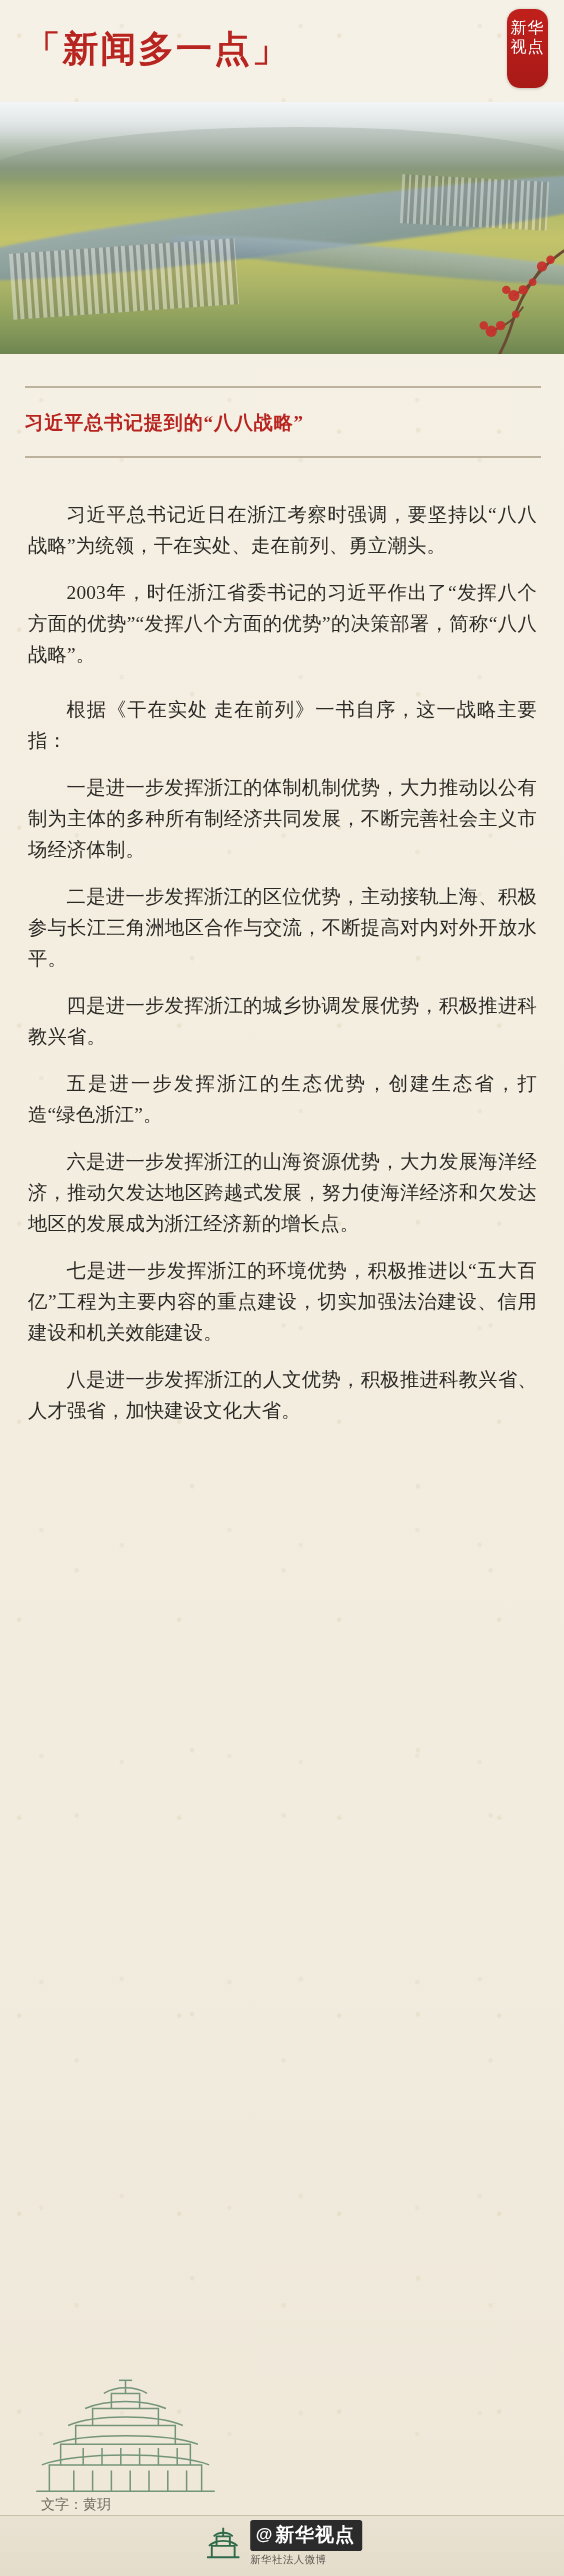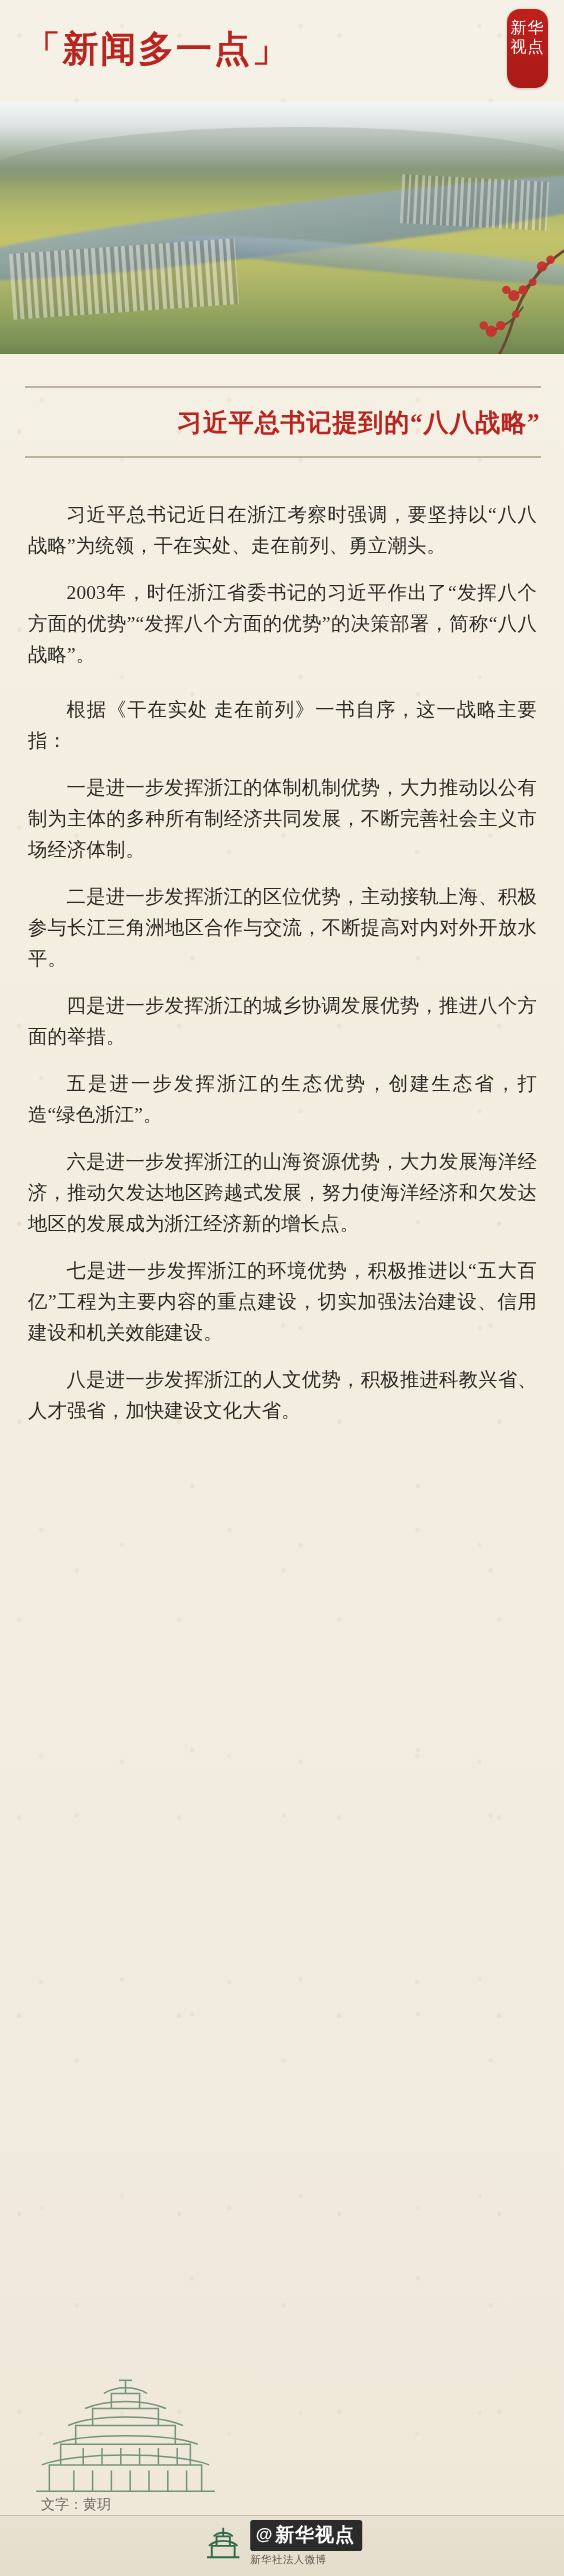--- a/index.html
+++ b/index.html
@@ -151,26 +151,26 @@
   .rule {
     height: 1.9px;
     background: #8c7f63;
     opacity: 0.55;
     margin: 0 0 19px 0;
   }
   .rule.bottom {
     margin: 17px 0 0 0;
   }
   .headline {
-    font-size: 25px;
+    font-size: 19px;
     line-height: 32px;
     color: #b8241f;
     font-weight: bold;
     letter-spacing: 0.9px;
-    text-align: right;
+    text-align: left;
     font-family: "Liberation Serif", "DejaVu Serif", serif;
   }
   
   .body {
     padding: 21px 28px 0 28px;
   }
   .body p {
     margin: 16px 0 13px 0;
     font-size: 19.3px;
     line-height: 31px;
@@ -307,21 +307,21 @@
     <div class="headline">习近平总书记提到的“八八战略”</div>
     <div class="rule bottom"></div>
   </div>
 
   <div class="body">
     <p>习近平总书记近日在浙江考察时强调，要坚持以“八八战略”为统领，干在实处、走在前列、勇立潮头。</p>
     <p class="gap-lg">2003年，时任浙江省委书记的习近平作出了“发挥八个方面的优势”“发挥八个方面的优势”的决策部署，简称“八八战略”。</p>
     <p>根据《干在实处 走在前列》一书自序，这一战略主要指：</p>
     <p>一是进一步发挥浙江的体制机制优势，大力推动以公有制为主体的多种所有制经济共同发展，不断完善社会主义市场经济体制。</p>
     <p>二是进一步发挥浙江的区位优势，主动接轨上海、积极参与长江三角洲地区合作与交流，不断提高对内对外开放水平。</p>
-    <p>四是进一步发挥浙江的城乡协调发展优势，推进八个方面的举措。</p>
+    <p>四是进一步发挥浙江的城乡协调发展优势，积极推进科教兴省。</p>
     <p>五是进一步发挥浙江的生态优势，创建生态省，打造“绿色浙江”。</p>
     <p>六是进一步发挥浙江的山海资源优势，大力发展海洋经济，推动欠发达地区跨越式发展，努力使海洋经济和欠发达地区的发展成为浙江经济新的增长点。</p>
     <p>七是进一步发挥浙江的环境优势，积极推进以“五大百亿”工程为主要内容的重点建设，切实加强法治建设、信用建设和机关效能建设。</p>
     <p>八是进一步发挥浙江的人文优势，积极推进科教兴省、人才强省，加快建设文化大省。</p>
   </div>
 
   <div class="footer">
     <svg class="pagoda" viewBox="0 0 230 150">
       <g stroke="#4f7d5e" stroke-width="1.6" fill="none" opacity="0.9">
         <path d="M20 146 H210"></path>

